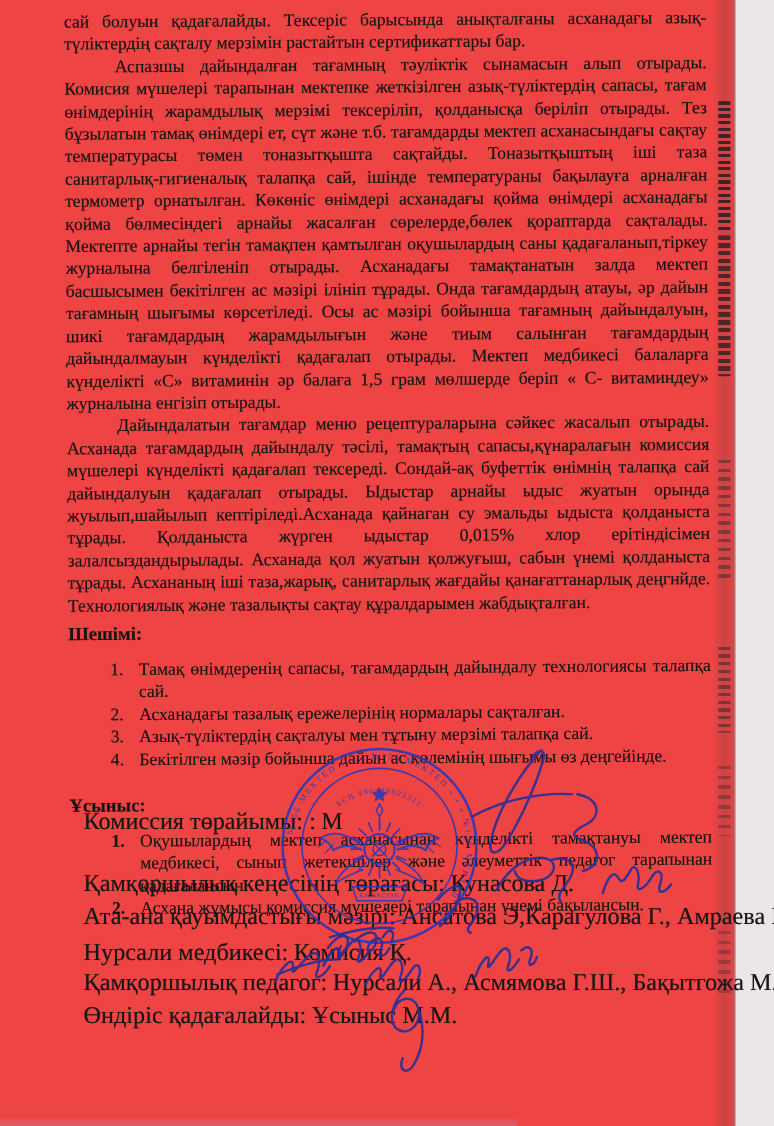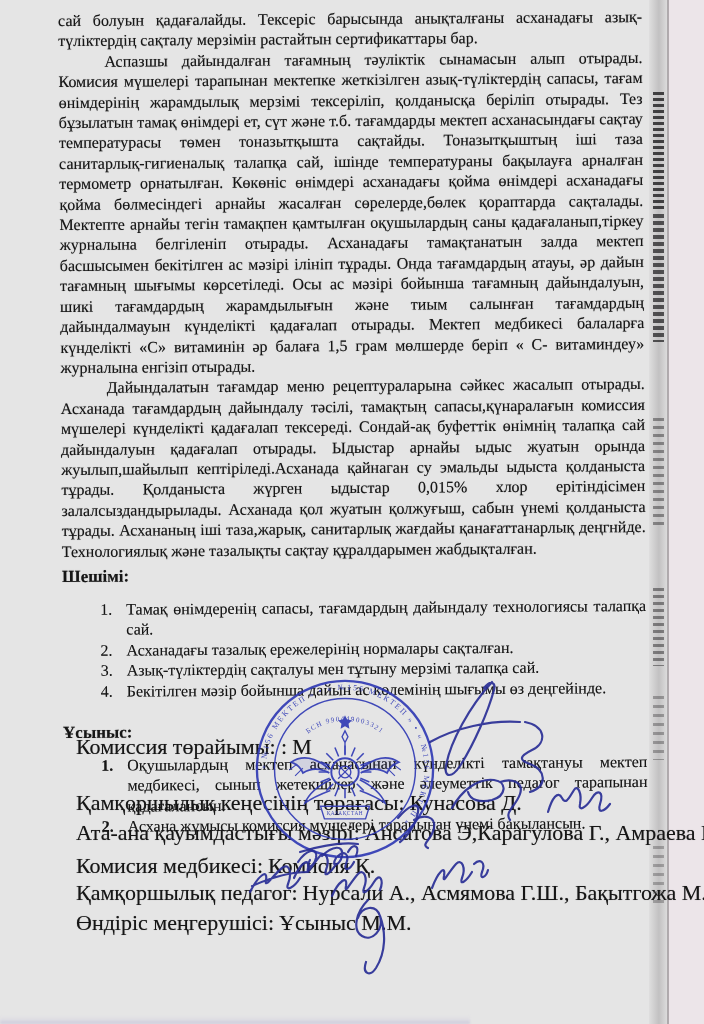--- a/index.html
+++ b/index.html
@@ -1,18 +1,18 @@
 <!DOCTYPE html>
 <html><head>
 <meta charset="utf-8">
 <style>
   html,body{margin:0;padding:0;background:#fbfafa;}
   .page{
     position:relative;width:704px;height:1024px;overflow:hidden;
-    background:#e5e5e5;
+    background:#ef4444;
     font-family:"Liberation Serif", serif;
     color:#161616;
   }
   
   .margin-strip{position:absolute;top:0;right:0;width:36px;height:1024px;background:#ece5e9;}
   .edge-line{position:absolute;top:0;left:667px;width:2px;height:1024px;background:rgba(130,122,126,.55);}
   .edge-band{position:absolute;top:0;left:649px;width:18px;height:1024px;
     background:linear-gradient(to right, rgba(70,64,68,.04), rgba(70,64,68,.22) 55%, rgba(70,64,68,.06));}
   .speck-col{position:absolute;left:653px;width:11px;filter:blur(.4px);}
   .sc1{top:92px;height:118px;background:repeating-linear-gradient(to bottom, rgba(25,24,26,.78) 0 3px, transparent 3px 6px);}
@@ -105,27 +105,27 @@
   <div class="sigline" style="top:734px;">
     <span>Комиссия төрайымы: :</span><span class="names">М</span>
   </div>
   <div class="sigline" style="top:790px;">
     <span>Қамқоршылық кеңесінің төрағасы:</span><span class="names">Кунасова Д.</span>
   </div>
   <div class="sigline" style="top:820px;">
     <span>Ата-ана қауымдастығы мәзірі:</span><span class="names">Ансатова Э,Карагулова Г., Амраева М.</span>
   </div>
   <div class="sigline" style="top:853px;">
-    <span>Комисия медбикесі:</span><span class="names">Комисия Қ.</span>
+    <span>Нурсали медбикесі:</span><span class="names">Комисия Қ.</span>
   </div>
   <div class="sigline" style="top:880px;">
     <span>Қамқоршылық педагог:</span><span class="names">Нурсали А., Асмямова Г.Ш., Бақытгожа М.</span>
   </div>
   <div class="sigline" style="top:910px;">
-    <span>Өндіріс меңгерушісі:</span><span class="names">Ұсыныс М.М.</span>
+    <span>Өндіріс қадағалайды:</span><span class="names">Ұсыныс М.М.</span>
   </div>
 
   <svg class="stamp" viewBox="0 0 190 190">
     <g stroke="#2e38b4" fill="none">
       <circle cx="95" cy="95" r="90" stroke-width="2.4"></circle>
       <circle cx="95" cy="95" r="72" stroke-width="1.5"></circle>
     </g>
     <defs>
       <path id="ringPath" d="M 95,95 m -81,0 a 81,81 0 1,1 162,0 a 81,81 0 1,1 -162,0"></path>
       <path id="bsnPath" d="M 37,88 A 61,61 0 0 1 153,88"></path>

